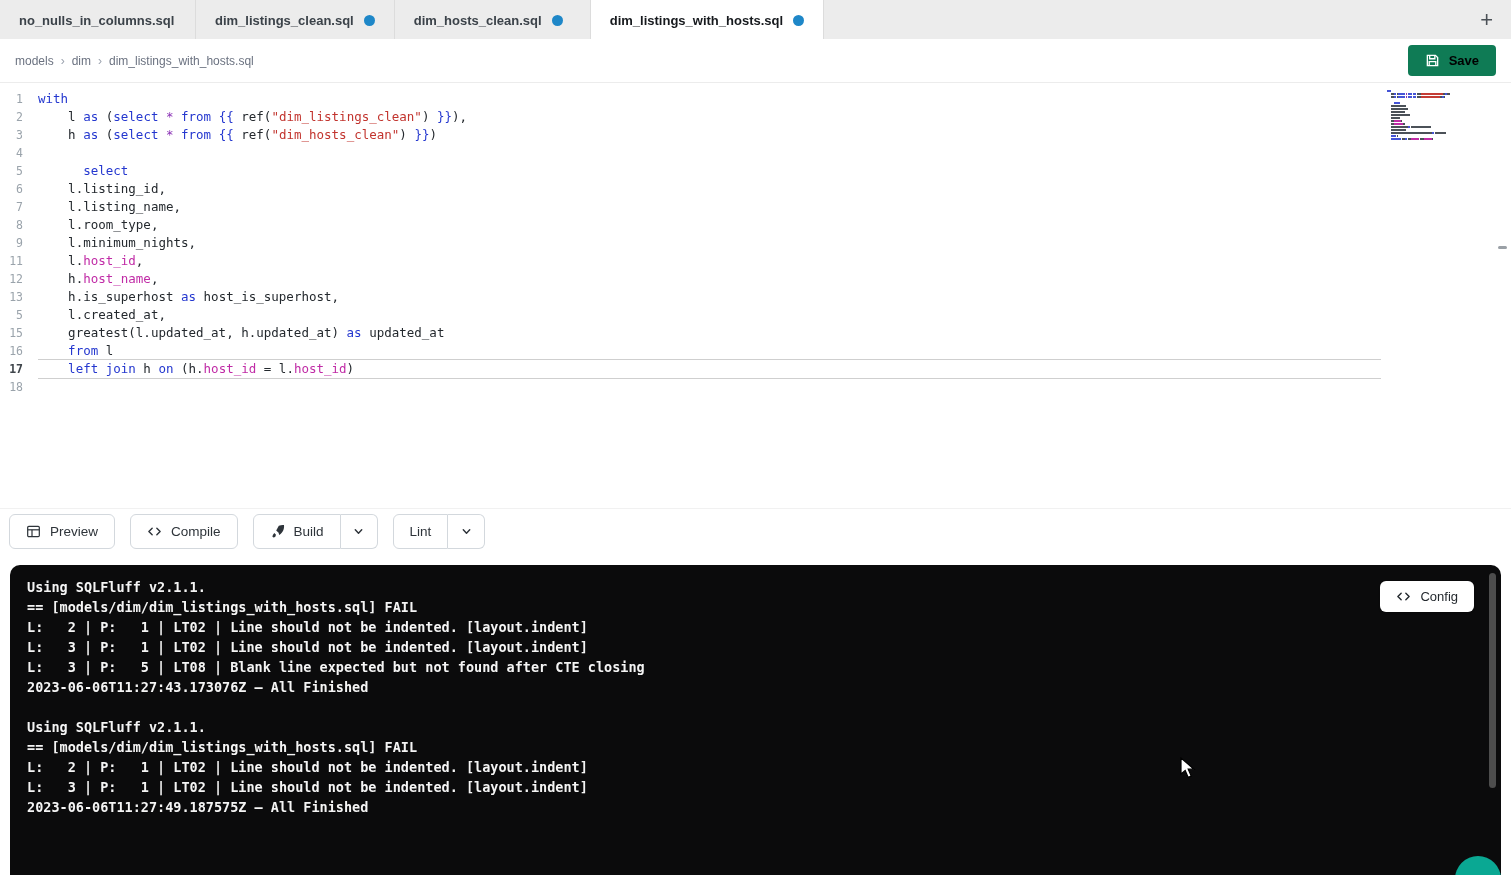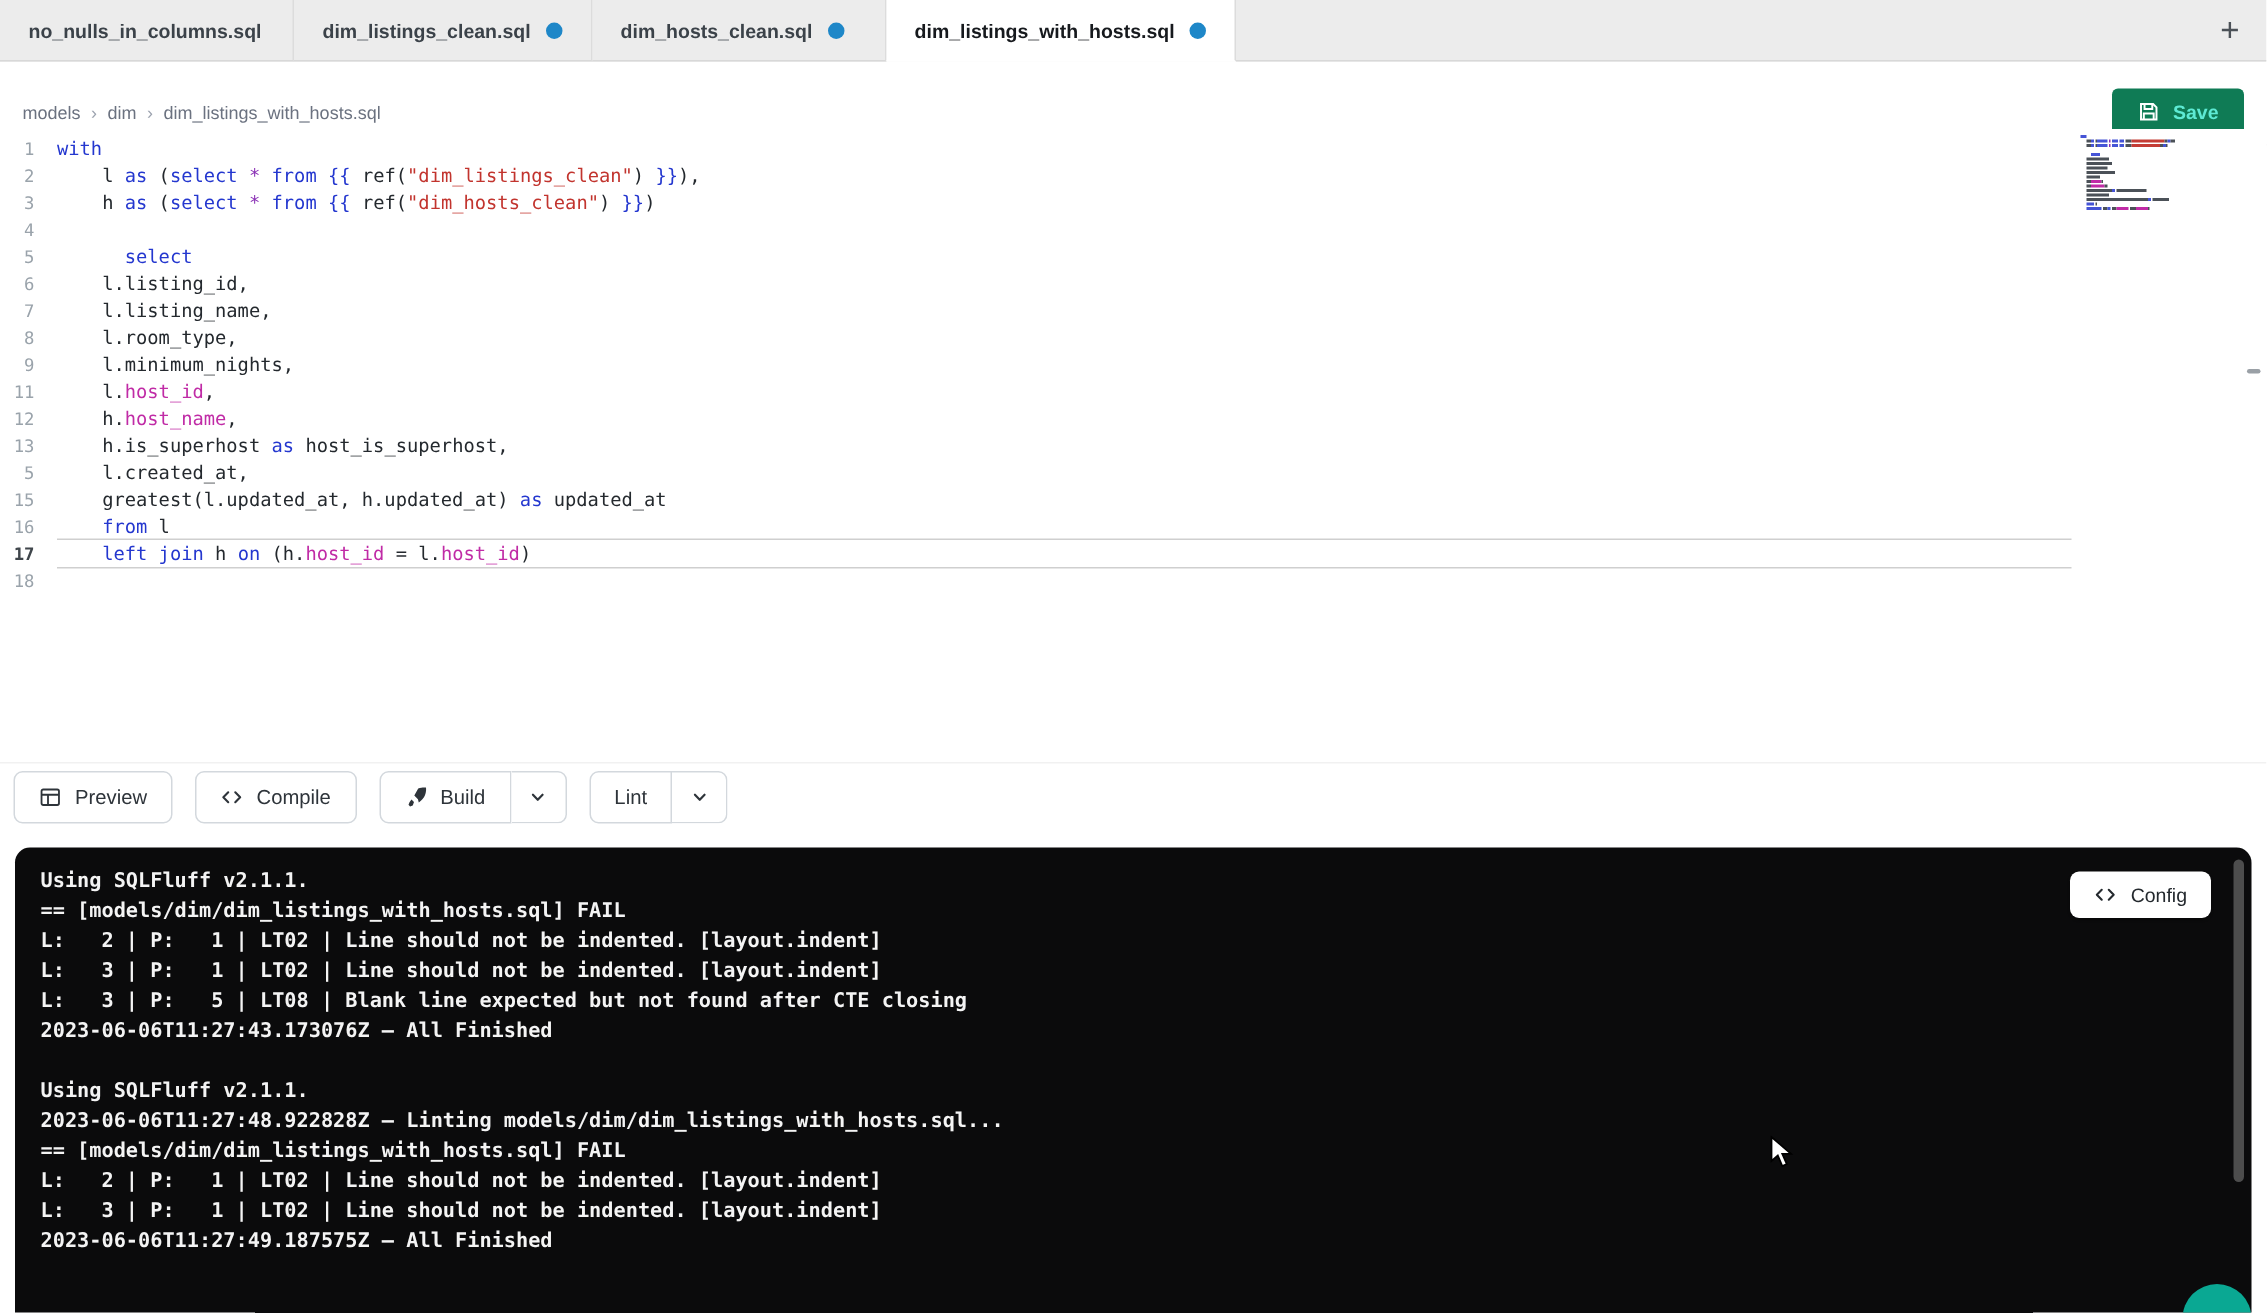--- a/index.html
+++ b/index.html
@@ -11,26 +11,26 @@
   .tabs{display:flex;height:100%}
   .tab{display:flex;align-items:center;gap:10px;padding:0 19px;min-width:196px;
        border-right:1px solid #dcdcdc;border-bottom:1px solid #d8d8d8;
        font-size:13px;font-weight:600;color:#3b4249;background:#ececec;cursor:pointer;white-space:nowrap}
   .tab.active{background:#fff;border-bottom-color:#fff;color:#16191d}
   .tab-filler{flex:1;border-bottom:1px solid #d8d8d8;display:flex;align-items:center;justify-content:flex-end;padding-right:10px}
   .dirty-dot{width:11px;height:11px;border-radius:50%;background:#1e87c8;flex:none}
   .new-tab{background:none;border:none;font-size:22px;color:#4b5157;cursor:pointer;line-height:1;padding:0 8px}
 
   
-  .crumb-bar{position:absolute;top:53px;left:0;width:100%;height:44px;background:#fff;display:flex;
+  .crumb-bar{position:absolute;top:39px;left:0;width:100%;height:44px;background:#fff;display:flex;
              align-items:center;justify-content:space-between;padding:0 15px;border-bottom:1px solid #ececec}
   .breadcrumb{display:flex;align-items:center;gap:7px;font-size:12px;color:#6b7280}
   .bc-item{cursor:pointer}
   .bc-sep{color:#9ca3af;font-size:12px}
-  .save-btn{display:flex;align-items:center;gap:9px;background:#0f7b55;color:#5eead4;border:none;border-radius:4px;
+  .save-btn{display:flex;align-items:center;gap:9px;background:#0f7b55;color:#000000;border:none;border-radius:4px;
             padding:8px 17px;font-size:13px;font-weight:600;cursor:pointer}
   .save-btn .icon{color:#fff}
 
   
   .editor{position:absolute;top:86px;left:0;width:100%;height:422px;background:#fff;
           font-family:"DejaVu Sans Mono","Liberation Mono",monospace;font-size:12.5px;line-height:18px}
   .code-lines{position:absolute;top:4px;left:0;right:130px}
   .code-line{display:flex;height:18px}
   .ln{width:38px;text-align:right;padding-right:15px;color:#9aa3ab;font-size:11.5px;flex:none;user-select:none;line-height:18px}
   .lt{flex:1;white-space:pre;color:#24292e}
@@ -378,21 +378,20 @@
 <div class="terminal">
   <div class="term-content">
       <div class="term-line">Using SQLFluff v2.1.1.</div>
       <div class="term-line">== [models/dim/dim_listings_with_hosts.sql] FAIL</div>
       <div class="term-line">L:   2 | P:   1 | LT02 | Line should not be indented. [layout.indent]</div>
       <div class="term-line">L:   3 | P:   1 | LT02 | Line should not be indented. [layout.indent]</div>
       <div class="term-line">L:   3 | P:   5 | LT08 | Blank line expected but not found after CTE closing</div>
       <div class="term-line">2023-06-06T11:27:43.173076Z — All Finished</div>
       <div class="term-line"></div>
       <div class="term-line">Using SQLFluff v2.1.1.</div>
-      <div class="term-line">2023-06-06T11:27:48.922828Z — Linting models/dim/dim_listings_with_hosts.sql...</div>
       <div class="term-line">== [models/dim/dim_listings_with_hosts.sql] FAIL</div>
       <div class="term-line">L:   2 | P:   1 | LT02 | Line should not be indented. [layout.indent]</div>
       <div class="term-line">L:   3 | P:   1 | LT02 | Line should not be indented. [layout.indent]</div>
       <div class="term-line">2023-06-06T11:27:49.187575Z — All Finished</div>
     </div>
   <button class="config-btn">
     <span class="icon">
       <svg viewBox="0 0 16 16" fill="none" stroke="currentColor" stroke-width="1.5" stroke-linecap="round" stroke-linejoin="round">
         <polyline points="5.5,4.5 2,8 5.5,11.5"></polyline>
           <polyline points="10.5,4.5 14,8 10.5,11.5"></polyline>

